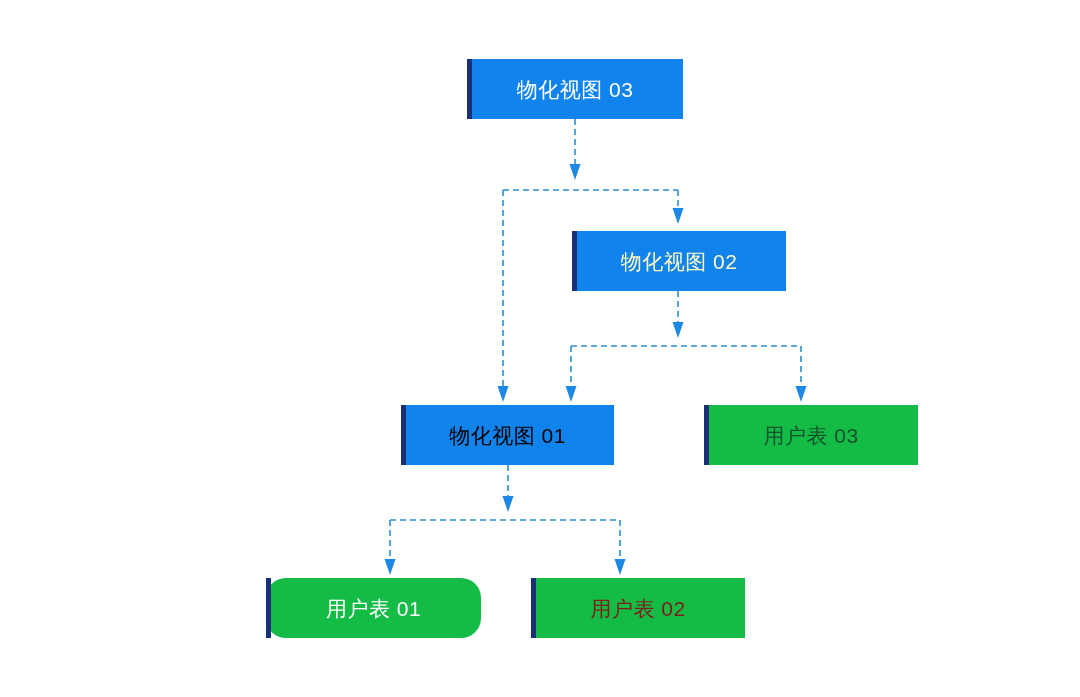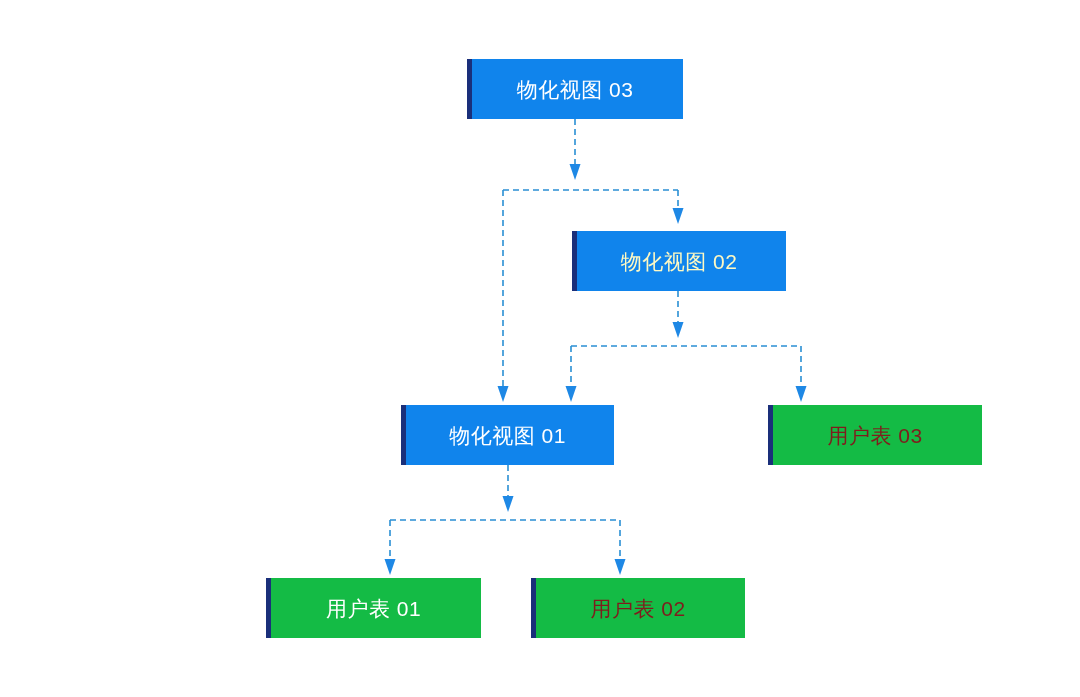--- a/index.html
+++ b/index.html
@@ -82,29 +82,29 @@
       <polygon points="614.5,559 625.5,559 620,575" fill="#1e88e5"></polygon>
     </svg>
 <div class="node" style="left: 467px; top: 59px; width: 216px; height: 60px; background: rgb(16, 132, 236); color: rgb(255, 255, 255);">
       <span class="accent" style="background: rgb(26, 47, 122);"></span>
       <span class="label">物化视图 03</span>
     </div>
     <div class="node" style="left: 572px; top: 231px; width: 214px; height: 60px; background: rgb(16, 132, 236); color: #fef9c3;">
       <span class="accent" style="background: rgb(26, 47, 122);"></span>
       <span class="label">物化视图 02</span>
     </div>
-    <div class="node" style="left: 401px; top: 405px; width: 213px; height: 60px; background: rgb(16, 132, 236); color: #ffffff;">
+    <div class="node" style="left: 401px; top: 405px; width: 213px; height: 60px; background: rgb(16, 132, 236); color: #000000;">
       <span class="accent" style="background: rgb(26, 47, 122);"></span>
       <span class="label">物化视图 01</span>
     </div>
-    <div class="node" style="left: 768px; top: 405px; width: 214px; height: 60px; background: rgb(20, 187, 69); color: #7f1d1d;">
+    <div class="node" style="left: 704px; top: 405px; width: 214px; height: 60px; background: rgb(20, 187, 69); color: #14532d;">
       <span class="accent" style="background: rgb(26, 47, 122);"></span>
       <span class="label">用户表 03</span>
     </div>
-    <div class="node" style="left: 266px; top: 578px; width: 215px; height: 60px; background: rgb(20, 187, 69); color: rgb(255, 255, 255);">
+    <div class="node" style="left: 266px; top: 578px; width: 215px; height: 60px; background: rgb(20, 187, 69); color: rgb(255, 255, 255); border-radius: 20px;">
       <span class="accent" style="background: rgb(26, 47, 122);"></span>
       <span class="label">用户表 01</span>
     </div>
     <div class="node" style="left: 531px; top: 578px; width: 214px; height: 60px; background: rgb(20, 187, 69); color: #7f1d1d;">
       <span class="accent" style="background: rgb(26, 47, 122);"></span>
       <span class="label">用户表 02</span>
     </div>
   </div>
 
 </body></html>

